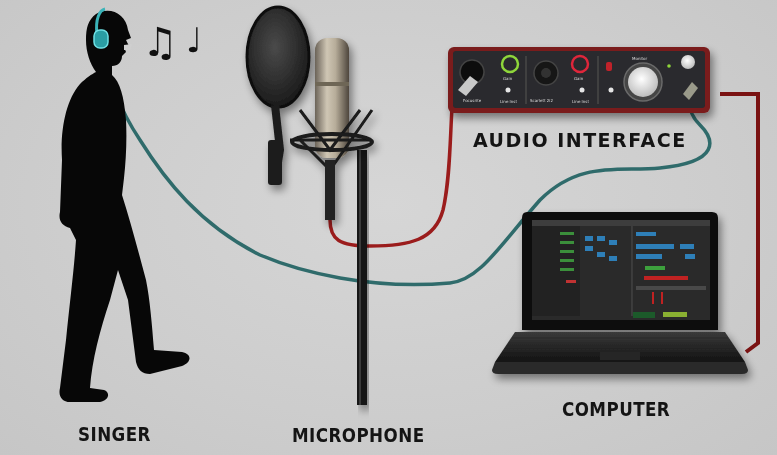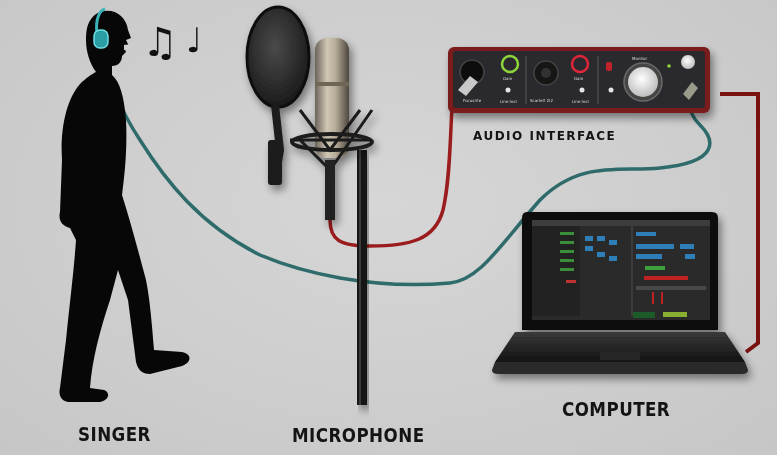--- a/index.html
+++ b/index.html
@@ -18,21 +18,21 @@
     position:absolute;
     font-family:"DejaVu Sans", sans-serif;
     font-weight:bold;
     color:#141414;
     letter-spacing:0.5px;
     white-space:nowrap;
   }
   .label-singer { left:78px; top:423px; font-size:19px; transform:scaleX(0.88); transform-origin:left top; }
   .label-mic { left:292px; top:424px; font-size:19px; transform:scaleX(0.88); transform-origin:left top; }
   .label-computer { left:562px; top:398px; font-size:19px; transform:scaleX(0.88); transform-origin:left top; }
-  .label-audio { left:473px; top:129px; font-size:12px; letter-spacing:1.5px; }
+  .label-audio { left:473px; top:129px; font-size:19px; letter-spacing:1.5px; }
   .tiny-text { font-family:"DejaVu Sans", sans-serif; font-size:4px; fill:#dddddd; }
 </style>
 </head>
 <body>
 
 <div class="stage">
 
 <svg class="scene" width="777" height="455" viewBox="0 0 777 455">
   <defs>
     <filter id="shadow" x="-20%" y="-20%" width="140%" height="150%">

